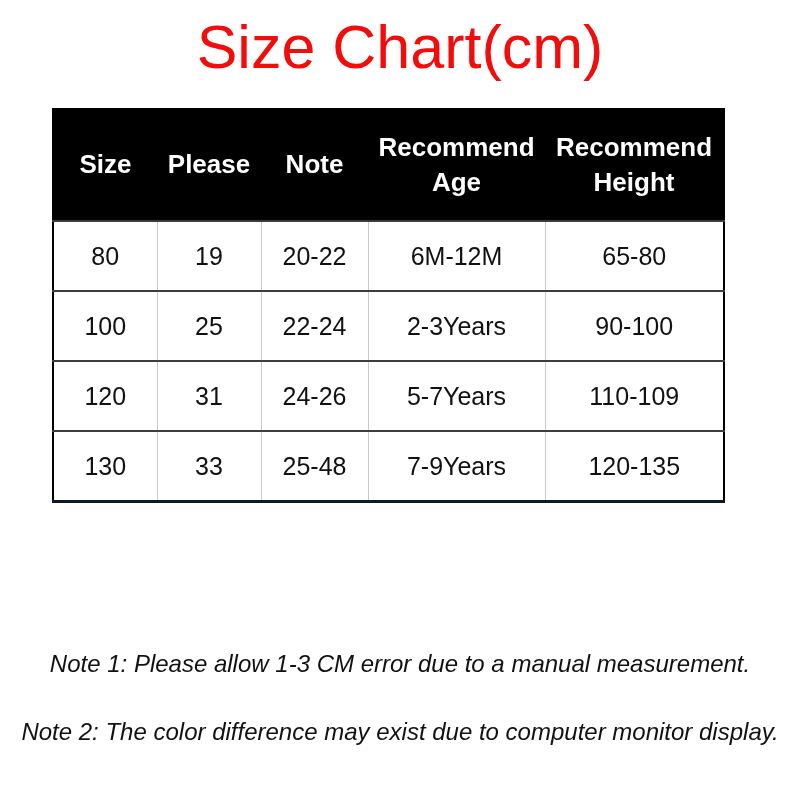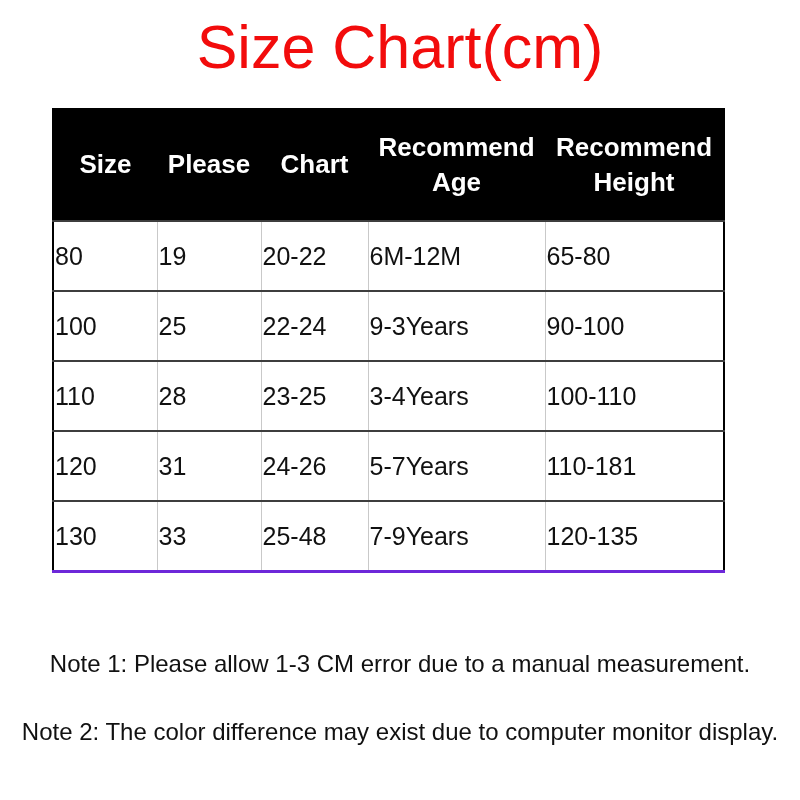--- a/index.html
+++ b/index.html
@@ -49,40 +49,41 @@
     font-size: 26px;
     font-weight: 700;
     text-align: center;
     vertical-align: middle;
     line-height: 1.35;
     padding: 0 4px;
     border: none;
   }
   tbody td {
     height: 66px;
-    text-align: left;
+    text-align: center;
     vertical-align: middle;
     font-size: 25px;
     font-weight: 400;
     color: #111111;
     background: #ffffff;
     border-top: 2px solid #3d3d3d;
     border-left: 1px solid #c9c9c9;
   }
   tbody td:first-child { border-left: none; }
-  table.size-table { border-bottom: 3px solid #6d28d9; }
+  table.size-table { border-bottom: 3px solid #0f172a; }
   .note {
     position: absolute;
     left: 0;
     width: 100%;
     text-align: center;
     font-size: 24px;
     font-weight: 400;
     color: #111111;
     white-space: nowrap;
+    font-style: italic;
   }
   .note-1 { top: 650px; }
   .note-2 { top: 718px; }
 </style>
 </head>
 <body>
 
 <div class="page">
 
   <div class="title">Size Chart(cm)</div>
@@ -92,53 +93,46 @@
       <col class="c1">
         <col class="c2">
         <col class="c3">
         <col class="c4">
         <col class="c5">
     </colgroup>
     <thead>
       <tr>
         <th>Size</th>
         <th>Please</th>
-        <th>Chart</th>
+        <th>Note</th>
         <th>Recommend Age</th>
         <th>Recommend Height</th>
       </tr>
     </thead>
     <tbody>
       <tr>
         <td>80</td>
         <td>19</td>
         <td>20-22</td>
         <td>6M-12M</td>
         <td>65-80</td>
       </tr>
       <tr>
         <td>100</td>
         <td>25</td>
         <td>22-24</td>
-        <td>9-3Years</td>
+        <td>2-3Years</td>
         <td>90-100</td>
-      </tr>
-      <tr>
-        <td>110</td>
-        <td>28</td>
-        <td>23-25</td>
-        <td>3-4Years</td>
-        <td>100-110</td>
       </tr>
       <tr>
         <td>120</td>
         <td>31</td>
         <td>24-26</td>
         <td>5-7Years</td>
-        <td>110-181</td>
+        <td>110-109</td>
       </tr>
       <tr>
         <td>130</td>
         <td>33</td>
         <td>25-48</td>
         <td>7-9Years</td>
         <td>120-135</td>
       </tr>
     </tbody>
   </table>

